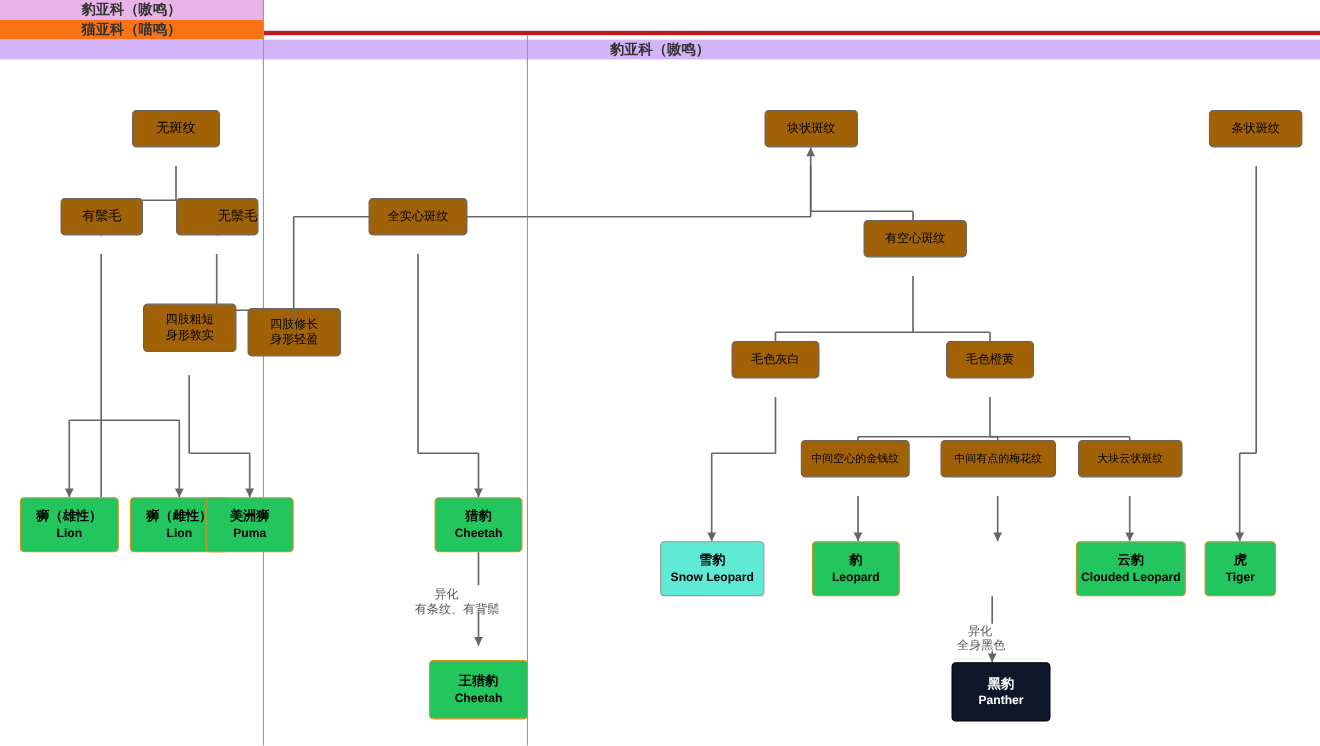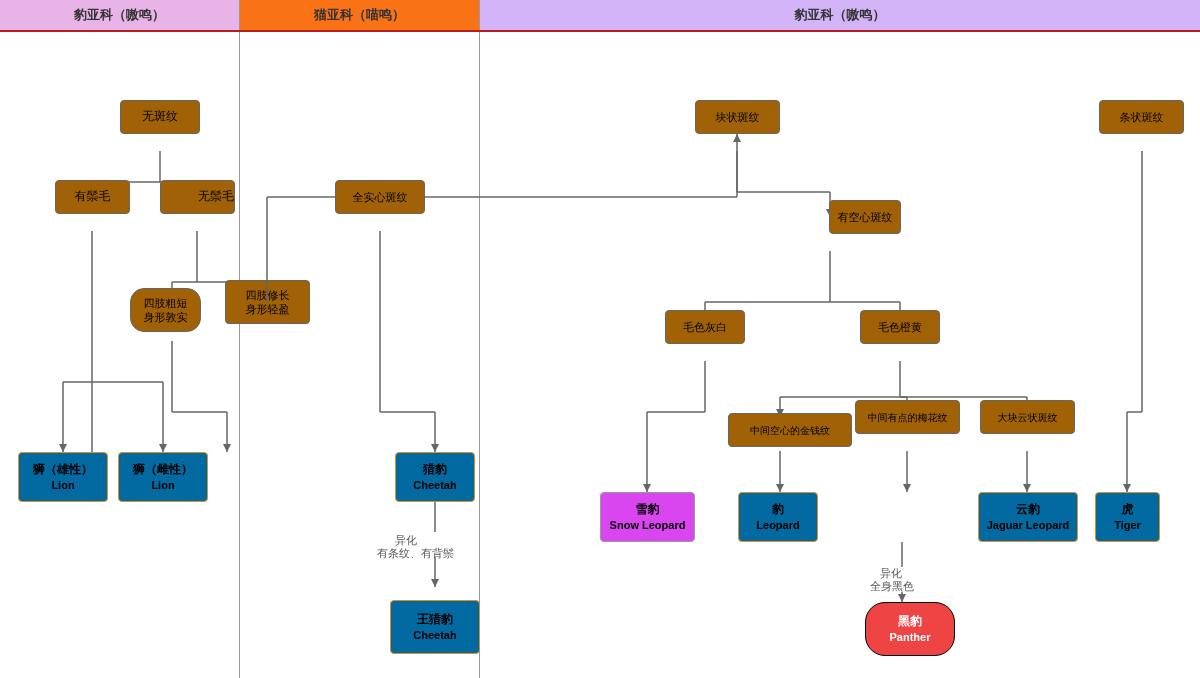--- a/index.html
+++ b/index.html
@@ -12,21 +12,22 @@
     }
     .main-container {
       width: 1200px;
       height: 678px;
       display: flex;
       flex-direction: column;
     }
     .header-row {
       display: flex;
       height: 32px;
-      border-bottom: 2px solid #b91c1c;
+      border-bottom: 4px solid #b91c1c;
+      flex-direction: column;
     }
     .header-cell {
       display: flex;
       align-items: center;
       justify-content: center;
       font-size: 13px;
       font-weight: bold;
       border-right: 1px solid #999;
     }
     .header-left {
@@ -78,37 +79,36 @@
       background: #a16207;
       display: flex;
       flex-direction: column;
       align-items: center;
       justify-content: center;
       text-align: center;
       font-size: 12px;
       line-height: 1.3;
     }
     .node-box.leaf-orange {
-      background: #0369a1;
+      background: #22c55e;
       border-color: #e0901a;
       color: #000;
       font-weight: bold;
     }
     .node-box.leaf-gray {
-      background: #d946ef;
+      background: #5eead4;
       border-color: #999;
       color: #000;
       font-weight: bold;
     }
     .node-box.leaf-black {
-      background: #ef4444;
+      background: #0f172a;
       border-color: #000;
       color: #fff;
       font-weight: bold;
-      border-radius: 20px;
     }
     .node-label-cn {
       font-size: 12px;
     }
     .node-label-en {
       font-size: 11px;
     }
   </style>
 </head>
 <body>
@@ -170,38 +170,42 @@
       </div>
 
       <div class="node-box" style="left:55px; top:148px; width:75px; height:34px;">
         <span class="node-label-cn">有鬃毛</span>
       </div>
 
       <div class="node-box" style="left:160px; top:148px; width:75px; height:34px;align-items:flex-end;">
         <span class="node-label-cn">无鬃毛</span>
       </div>
 
-      <div class="node-box" style="left:130px; top:256px; width:71px; height:44px; font-size:11px;border-radius:14px;">
+      <div class="node-box" style="left:130px; top:244px; width:85px; height:44px; font-size:11px;">
         <span>四肢粗短<br>身形敦实</span>
       </div>
 
       <div class="node-box" style="left:225px; top:248px; width:85px; height:44px; font-size:11px;">
         <span>四肢修长<br>身形轻盈</span>
       </div>
 
       <div class="node-box leaf-orange" style="left:18px; top:420px; width:90px; height:50px;">
         <span class="node-label-cn">狮（雄性）</span>
         <span class="node-label-en">Lion</span>
       </div>
 
       <div class="node-box leaf-orange" style="left:118px; top:420px; width:90px; height:50px;">
         <span class="node-label-cn">狮（雌性）</span>
         <span class="node-label-en">Lion</span>
       </div>
 
+      <div class="node-box leaf-orange" style="left:187px; top:420px; width:80px; height:50px;">
+        <span class="node-label-cn">美洲狮</span>
+        <span class="node-label-en">Puma</span>
+      </div>
     </div>
 
     <div class="col-mid">
       <svg class="tree-svg">
 
         <line x1="27" y1="270" x2="27" y2="165" stroke="#666" stroke-width="1.5"></line>
         <line x1="27" y1="165" x2="140" y2="165" stroke="#666" stroke-width="1.5"></line>
         <polygon points="140,165 132,161 132,169" fill="#666"></polygon>
 
         <line x1="140" y1="199" x2="140" y2="380" stroke="#666" stroke-width="1.5"></line>
@@ -292,33 +296,33 @@
       </svg>
 
       <div class="node-box" style="left:215px; top:68px; width:85px; height:34px; font-size:11px;">
         <span>块状斑纹</span>
       </div>
 
       <div class="node-box" style="left:619px; top:68px; width:85px; height:34px; font-size:11px;">
         <span>条状斑纹</span>
       </div>
 
-      <div class="node-box" style="left:305px; top:168px; width:72px; height:34px; font-size:11px;margin-left:44px;">
+      <div class="node-box" style="left:305px; top:168px; width:94px; height:34px; font-size:11px;">
         <span>有空心斑纹</span>
       </div>
 
       <div class="node-box" style="left:185px; top:278px; width:80px; height:34px; font-size:11px;">
         <span>毛色灰白</span>
       </div>
 
       <div class="node-box" style="left:380px; top:278px; width:80px; height:34px; font-size:11px;">
         <span>毛色橙黄</span>
       </div>
 
-      <div class="node-box" style="left:248px; top:368px; width:124px; height:34px; font-size:10px;margin-top:13px;">
+      <div class="node-box" style="left:248px; top:368px; width:99px; height:34px; font-size:10px;">
         <span>中间空心的金钱纹</span>
       </div>
 
       <div class="node-box" style="left:375px; top:368px; width:105px; height:34px; font-size:10px;">
         <span>中间有点的梅花纹</span>
       </div>
 
       <div class="node-box" style="left:500px; top:368px; width:95px; height:34px; font-size:10px;">
         <span>大块云状斑纹</span>
       </div>
@@ -329,21 +333,21 @@
       </div>
 
       <div class="node-box leaf-orange" style="left:258px; top:460px; width:80px; height:50px;">
         <span class="node-label-cn">豹</span>
         <span class="node-label-en">Leopard</span>
       </div>
 
 
       <div class="node-box leaf-orange" style="left:498px; top:460px; width:100px; height:50px; font-size:11px;">
         <span class="node-label-cn">云豹</span>
-        <span class="node-label-en">Jaguar Leopard</span>
+        <span class="node-label-en">Clouded Leopard</span>
       </div>
 
       <div class="node-box leaf-orange" style="left:615px; top:460px; width:65px; height:50px;">
         <span class="node-label-cn">虎</span>
         <span class="node-label-en">Tiger</span>
       </div>
 
       <div class="node-box leaf-black" style="left:385px; top:570px; width:90px; height:54px;">
         <span class="node-label-cn">黑豹</span>
         <span class="node-label-en">Panther</span>

